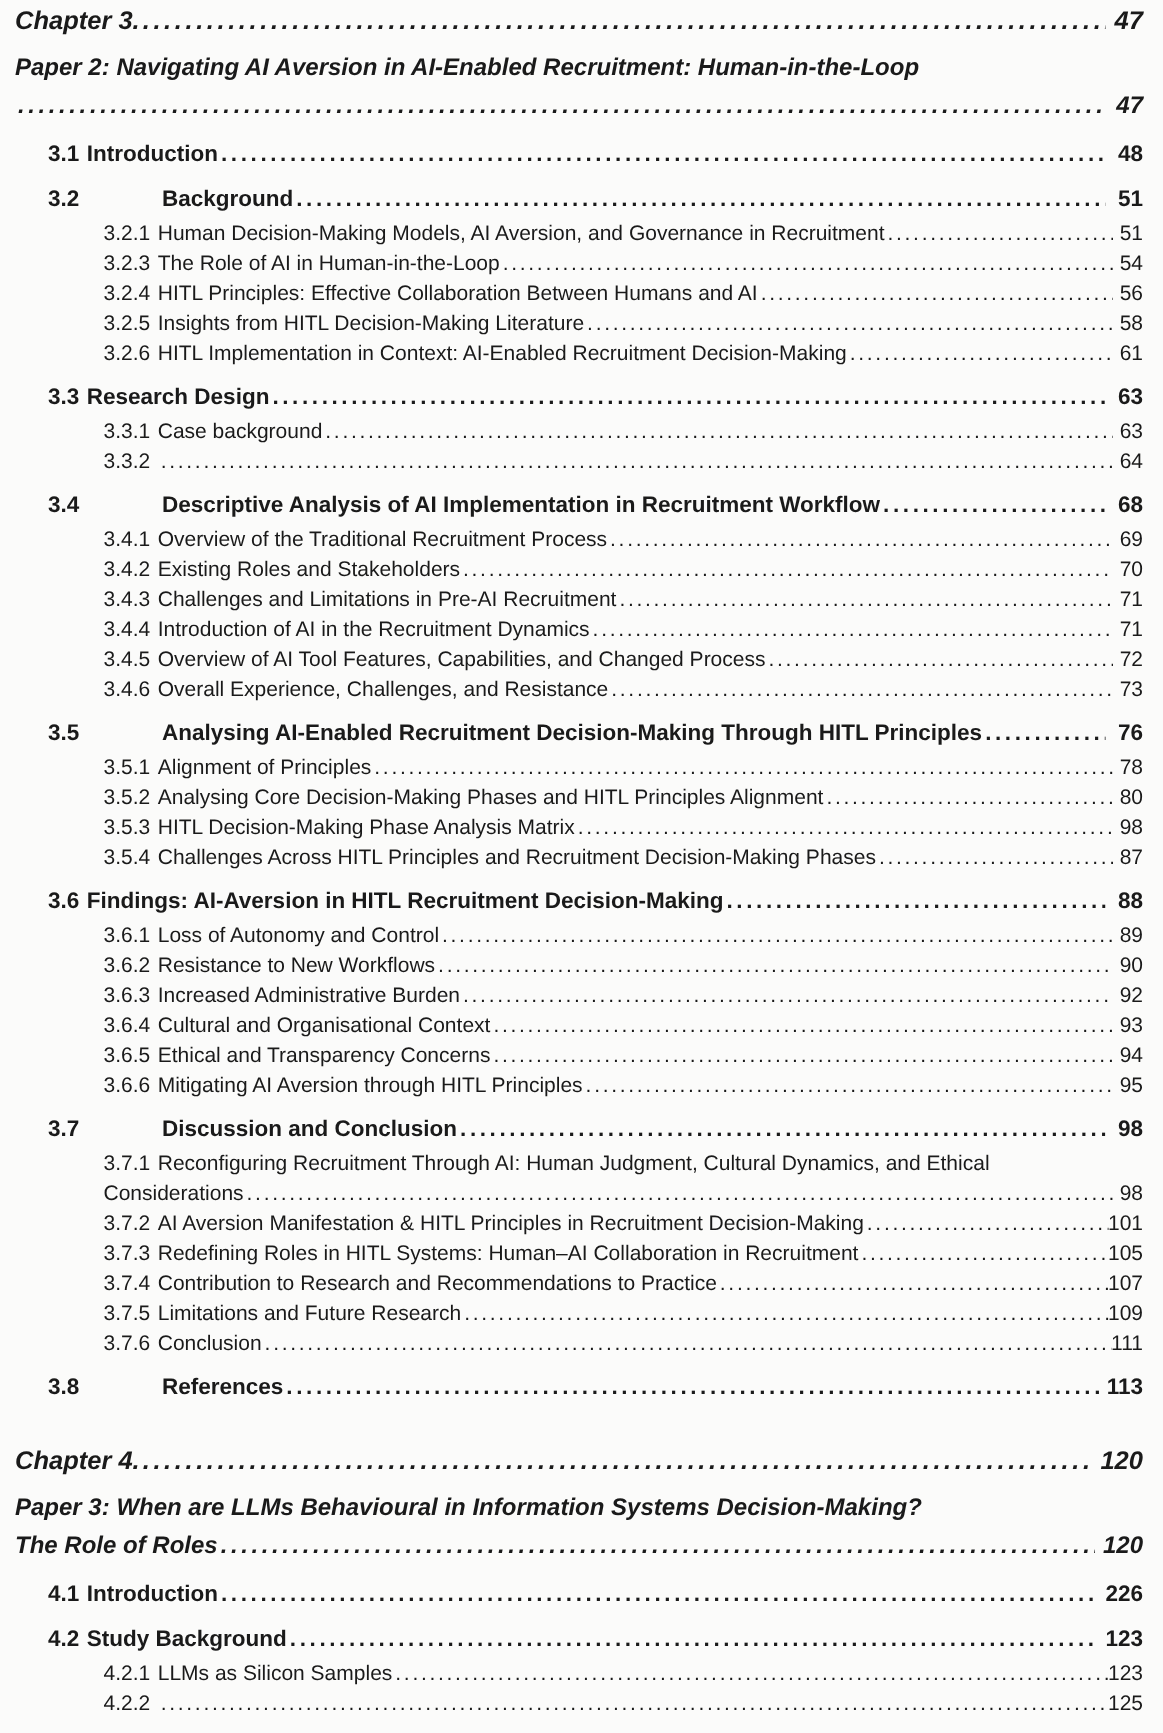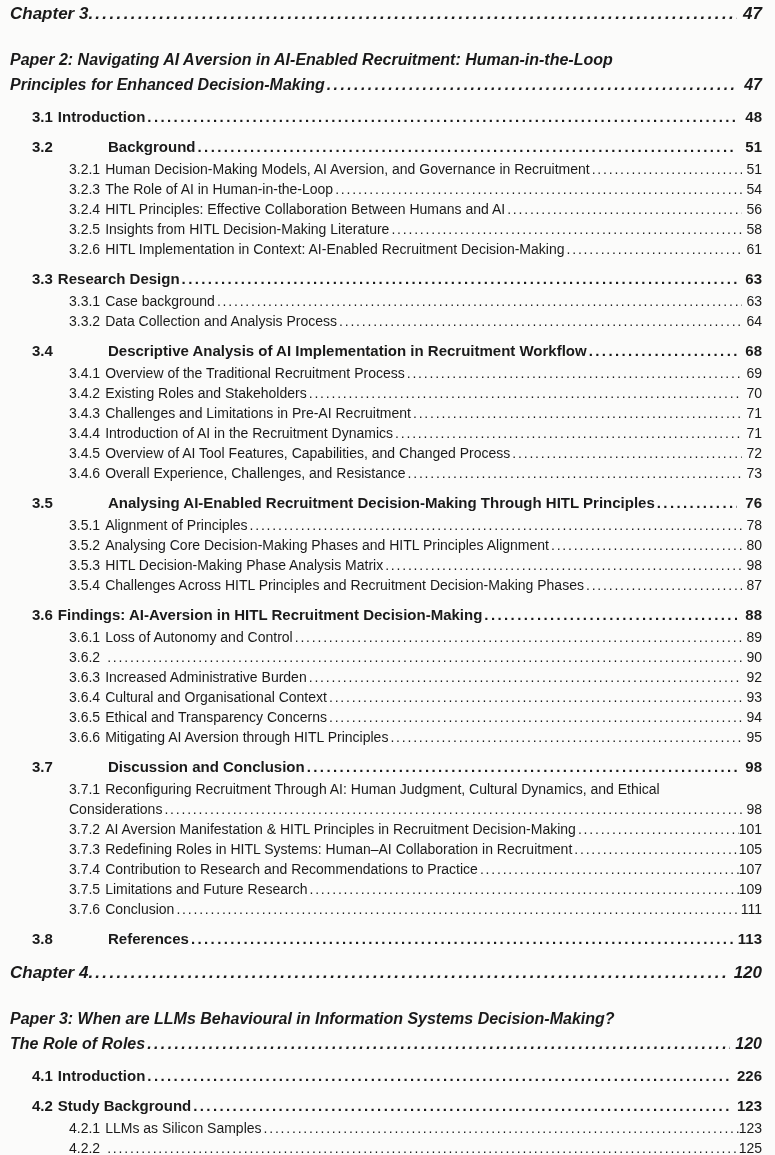--- a/index.html
+++ b/index.html
@@ -32,33 +32,33 @@
     white-space: nowrap;
     text-align: right;
     min-width: 20px;
   }
   
   .chapter {
     font-size: 17px;
     font-weight: 700;
     font-style: italic;
     line-height: 22px;
-    margin-top: 13px;
+    margin-top: 28px;
   }
   .chapter.first { margin-top: 0; }
   .chapter .leader, .paper .leader { letter-spacing: 2.4px; }
   .chapter .page, .paper .page, .h1 .page { padding-left: 5px; }
   
   .paper {
     font-size: 16px;
     font-weight: 700;
     font-style: italic;
     line-height: 25px;
   }
-  .paper.group-start { margin-top: 22px; }
+  .paper.group-start { margin-top: 8px; }
   
   .h1 {
     font-size: 15px;
     font-weight: 700;
     line-height: 21px;
     margin: 9px 0 2px 22px;
   }
   .h1 .leader { letter-spacing: 2.4px; }
   
   .h2 {
@@ -75,21 +75,20 @@
   <div>
       <div class="row chapter first">
         <span class="title">Chapter 3.</span>
         <span class="leader">............................................................................................................................................................................................................................................................................................................</span>
         <span class="page">47</span>
       </div>
       <div class="row paper group-start">
         <span class="title">Paper 2: Navigating AI Aversion in AI-Enabled Recruitment: Human-in-the-Loop</span>
       </div>
       <div class="row paper">
-        <span class="title">Principles for Enhanced Decision-Making</span>
         <span class="leader">............................................................................................................................................................................................................................................................................................................</span>
         <span class="page">47</span>
       </div>
       <div class="row h1">
         <span class="num">3.1</span>
         <span class="title">Introduction</span>
         <span class="leader">............................................................................................................................................................................................................................................................................................................</span>
         <span class="page">48</span>
       </div>
       <div class="row h1 tab">
@@ -135,21 +134,20 @@
         <span class="page">63</span>
       </div>
       <div class="row h2">
         <span class="num">3.3.1</span>
         <span class="title">Case background</span>
         <span class="leader">............................................................................................................................................................................................................................................................................................................</span>
         <span class="page">63</span>
       </div>
       <div class="row h2">
         <span class="num">3.3.2</span>
-        <span class="title">Data Collection and Analysis Process</span>
         <span class="leader">............................................................................................................................................................................................................................................................................................................</span>
         <span class="page">64</span>
       </div>
       <div class="row h1 tab">
         <span class="num">3.4</span>
         <span class="title">Descriptive Analysis of AI Implementation in Recruitment Workflow</span>
         <span class="leader">............................................................................................................................................................................................................................................................................................................</span>
         <span class="page">68</span>
       </div>
       <div class="row h2">
@@ -225,20 +223,21 @@
         <span class="page">88</span>
       </div>
       <div class="row h2">
         <span class="num">3.6.1</span>
         <span class="title">Loss of Autonomy and Control</span>
         <span class="leader">............................................................................................................................................................................................................................................................................................................</span>
         <span class="page">89</span>
       </div>
       <div class="row h2">
         <span class="num">3.6.2</span>
+        <span class="title">Resistance to New Workflows</span>
         <span class="leader">............................................................................................................................................................................................................................................................................................................</span>
         <span class="page">90</span>
       </div>
       <div class="row h2">
         <span class="num">3.6.3</span>
         <span class="title">Increased Administrative Burden</span>
         <span class="leader">............................................................................................................................................................................................................................................................................................................</span>
         <span class="page">92</span>
       </div>
       <div class="row h2">

